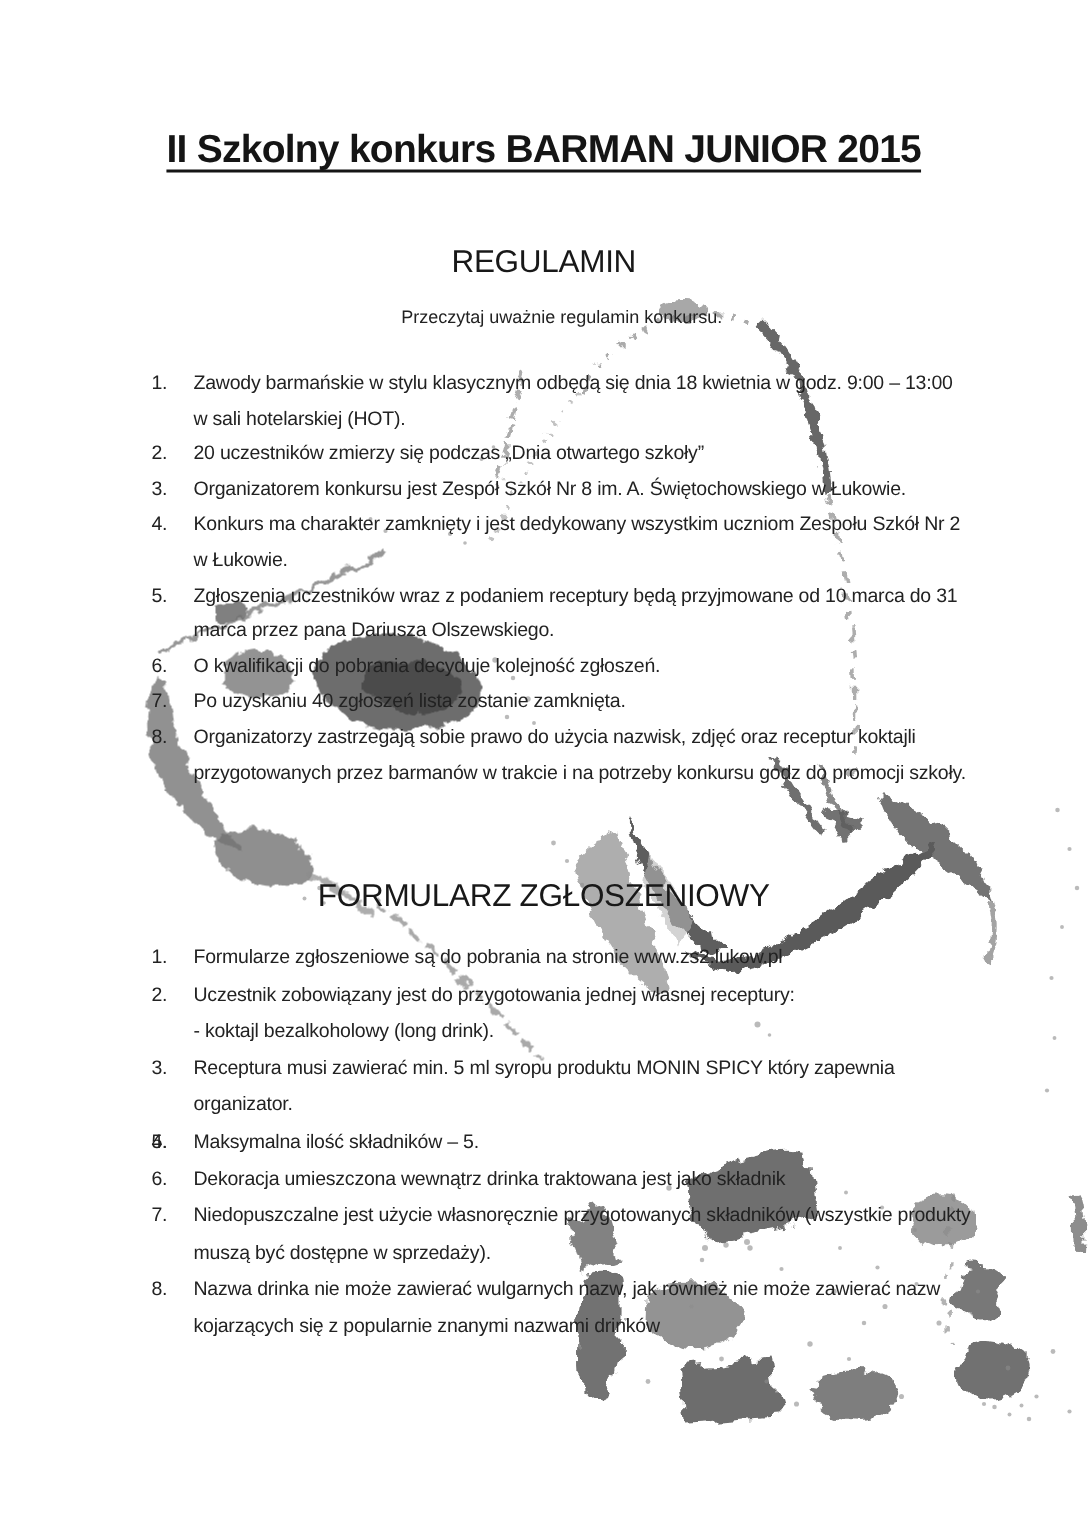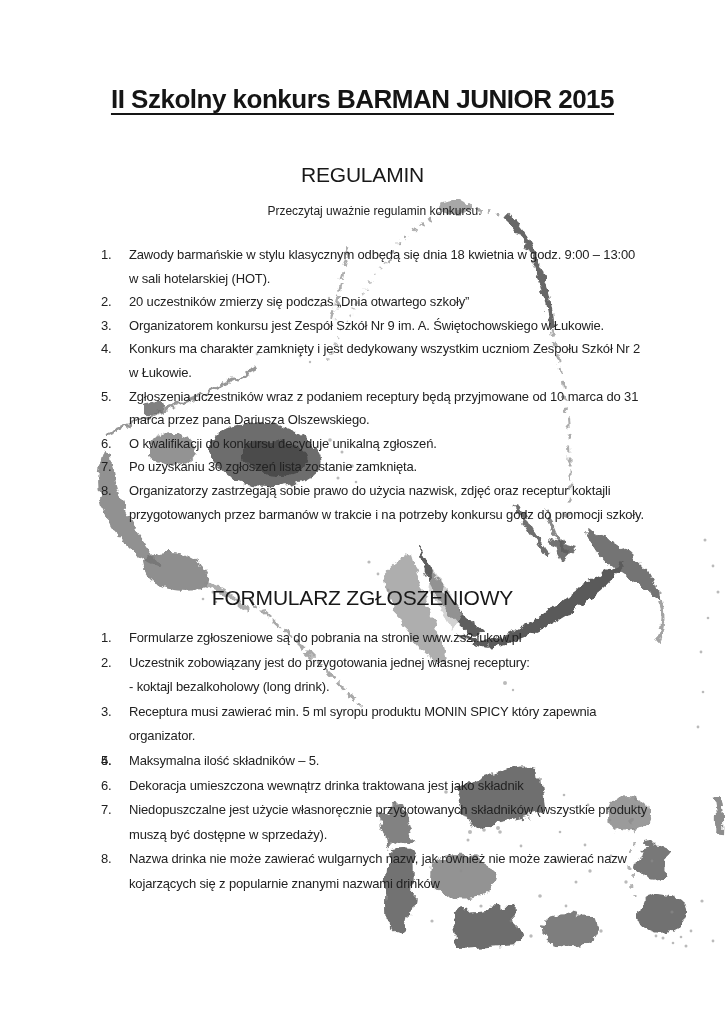--- a/index.html
+++ b/index.html
@@ -216,39 +216,39 @@
         <span class="rule-num">1.</span>
         <span class="rule-text">Zawody barmańskie w stylu klasycznym odbędą się dnia 18 kwietnia w godz. 9:00 – 13:00
 w sali hotelarskiej (HOT).</span>
       </li>
       <li class="rule-item">
         <span class="rule-num">2.</span>
         <span class="rule-text">20 uczestników zmierzy się podczas „Dnia otwartego szkoły”</span>
       </li>
       <li class="rule-item">
         <span class="rule-num">3.</span>
-        <span class="rule-text">Organizatorem konkursu jest Zespół Szkół Nr 9 im. A. Świętochowskiego w Łukowie.</span>
+        <span class="rule-text">Organizatorem konkursu jest Zespół Szkół Nr 8 im. A. Świętochowskiego w Łukowie.</span>
       </li>
       <li class="rule-item">
         <span class="rule-num">4.</span>
         <span class="rule-text">Konkurs ma charakter zamknięty i jest dedykowany wszystkim uczniom Zespołu Szkół Nr 2
 w Łukowie.</span>
       </li>
       <li class="rule-item">
         <span class="rule-num">5.</span>
         <span class="rule-text">Zgłoszenia uczestników wraz z podaniem receptury będą przyjmowane od 10 marca do 31
 marca przez pana Dariusza Olszewskiego.</span>
       </li>
       <li class="rule-item">
         <span class="rule-num">6.</span>
-        <span class="rule-text">O kwalifikacji do konkursu decyduje unikalną zgłoszeń.</span>
+        <span class="rule-text">O kwalifikacji do pobrania decyduje kolejność zgłoszeń.</span>
       </li>
       <li class="rule-item">
         <span class="rule-num">7.</span>
-        <span class="rule-text">Po uzyskaniu 30 zgłoszeń lista zostanie zamknięta.</span>
+        <span class="rule-text">Po uzyskaniu 40 zgłoszeń lista zostanie zamknięta.</span>
       </li>
       <li class="rule-item">
         <span class="rule-num">8.</span>
         <span class="rule-text">Organizatorzy zastrzegają sobie prawo do użycia nazwisk, zdjęć oraz receptur koktajli
 przygotowanych przez barmanów w trakcie i na potrzeby konkursu godz do promocji szkoły.</span>
       </li>
     </ol>
 
     <h2 class="section-heading" id="heading-formularz">FORMULARZ ZGŁOSZENIOWY</h2>
 

